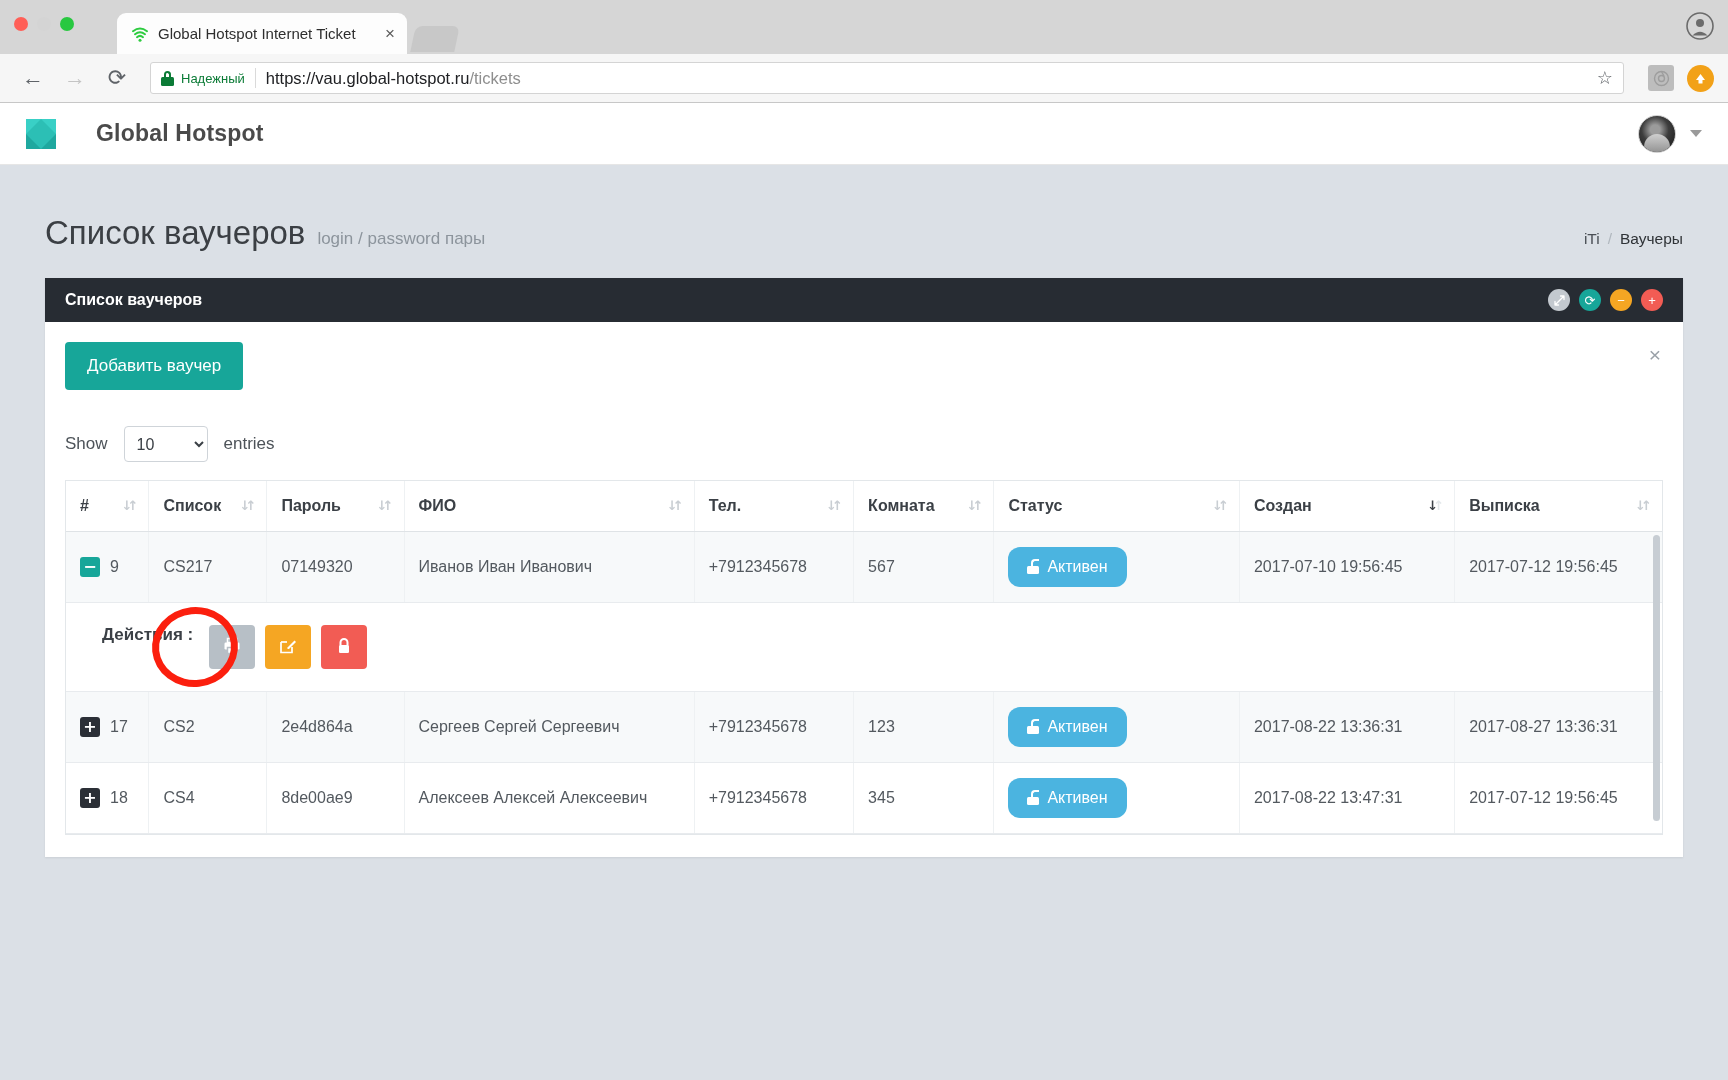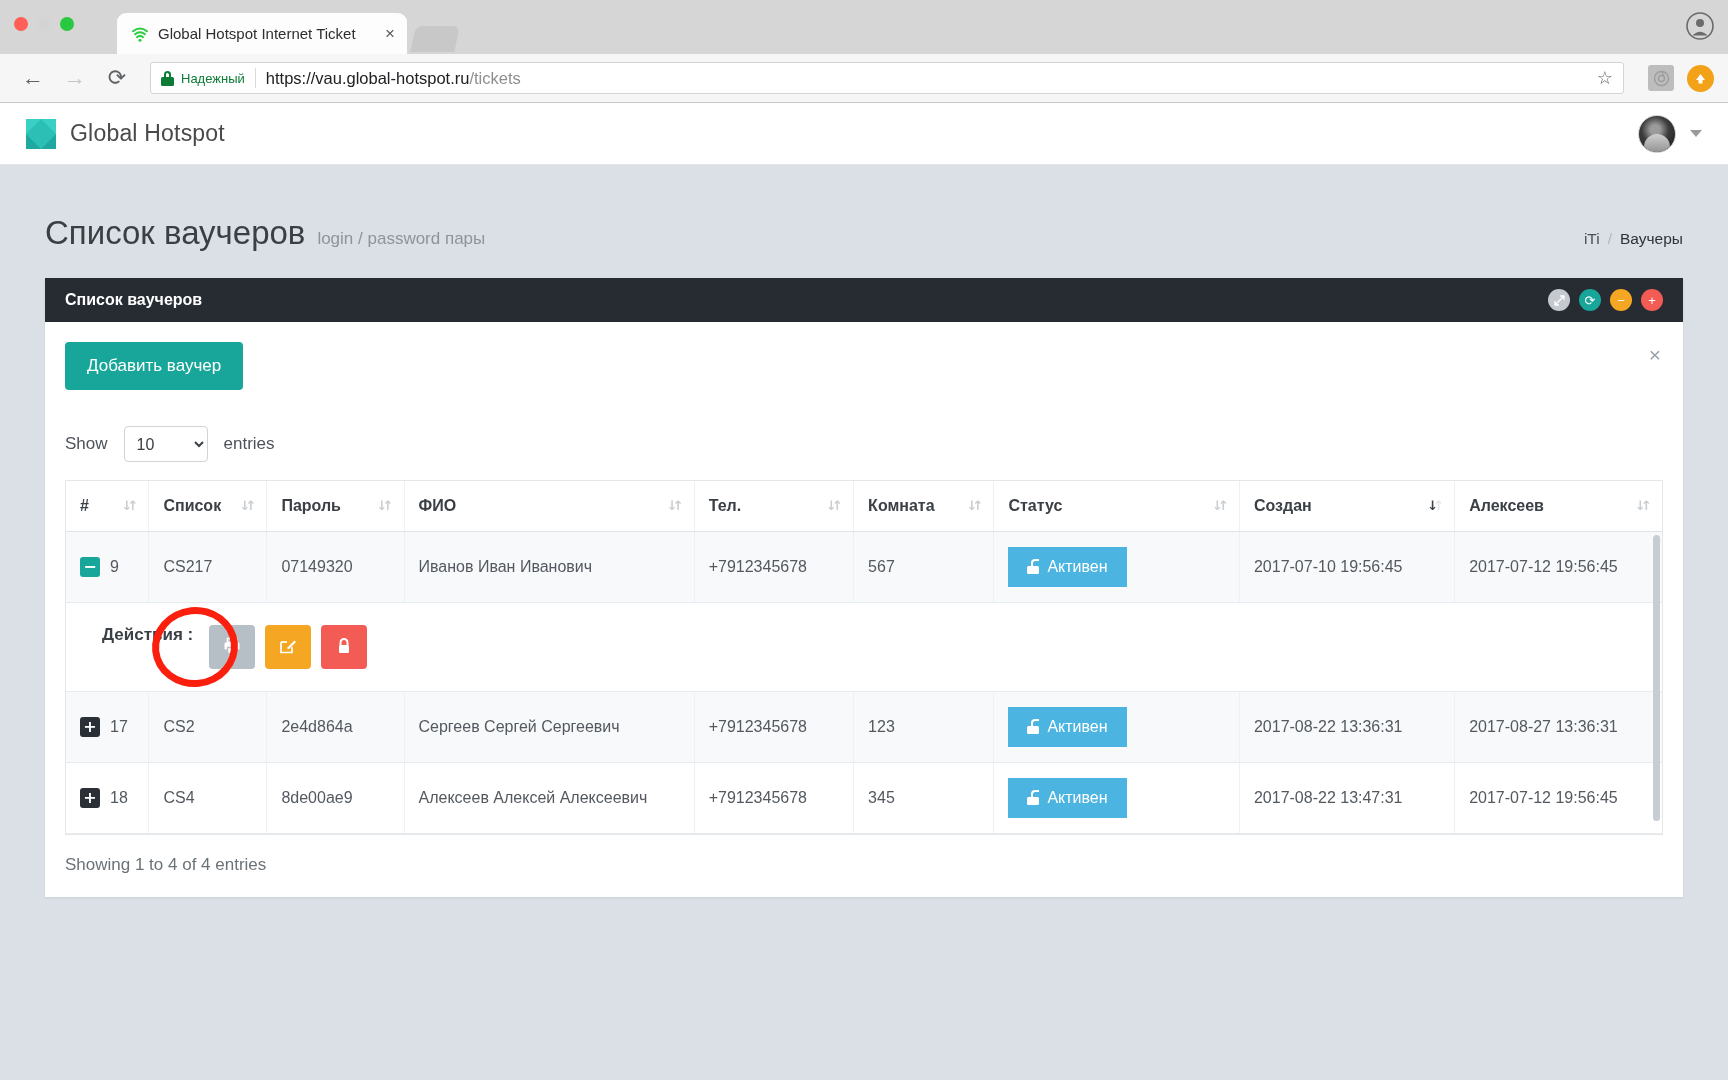--- a/index.html
+++ b/index.html
@@ -98,21 +98,21 @@
   .brand-logo .t1 {
     top:0; left:0;
     border-left:15px solid #39d0c6; border-right:15px solid #39d0c6;
     border-bottom:15px solid transparent;
   }
   .brand-logo .t2 {
     bottom:0; left:0;
     border-left:15px solid #1fa89f; border-right:15px solid #1fa89f;
     border-top:15px solid transparent;
   }
-  .brand-name { font-size:23px; color:#4a4a4a; font-weight:400; letter-spacing:.2px; }
+  .brand-name { font-size:23px; color:#4a4a4a; font-weight:700; letter-spacing:.2px;margin-left:26px; }
   .header-right { margin-left:auto; display:flex; align-items:center; gap:14px; }
   .avatar {
     width:38px; height:38px; border-radius:50%;
     background:radial-gradient(circle at 45% 38%, #9b9b9b 0 16%, #3d3d3d 45%, #111 100%);
     border:1px solid #cfcfcf; overflow:hidden; position:relative;
   }
   .avatar::after {
     content:""; position:absolute; left:50%; top:52%;
     width:26px; height:26px; margin-left:-13px; border-radius:50% 50% 0 0;
     background:linear-gradient(180deg,#cfcfcf,#7a7a7a);
@@ -219,21 +219,21 @@
     width:20px; height:20px; border-radius:3px; color:#ffffff;
     font-size:16px; line-height:1; margin-right:10px; cursor:pointer;
     vertical-align:middle; font-family:"DejaVu Sans", sans-serif; font-weight:700;
   }
   .expander.open { background:#17a699; }
   .expander.closed { background:#2b2f36; }
   .cell-id { display:flex; align-items:center; }
 
   .badge-active {
     display:inline-flex; align-items:center; gap:8px;
-    background:#4bb4e0; color:#ffffff; border-radius:0;
+    background:#4bb4e0; color:#ffffff; border-radius:12px;
     padding:11px 19px; font-size:16px; cursor:pointer; white-space:nowrap;
   }
   .unlock-ico { width:12px; height:14px; position:relative; flex:0 0 12px; }
   .unlock-ico .ub { position:absolute; bottom:0; left:0; width:12px; height:8px; background:#fff; border-radius:1.5px; }
   .unlock-ico .us {
     position:absolute; top:-1px; left:4px; width:8px; height:7px;
     border:2px solid #fff; border-bottom:none; border-right:none; border-radius:4px 0 0 0;
   }
 
   
@@ -464,21 +464,21 @@
                   <div class="th-inner">
                 <span>Создан</span>
                 <span class="sort-ico active">
                       <span class="ar dn">↓</span>
                       <span class="ar up">↑</span>
                     </span>
               </div>
                 </th>
               <th>
                   <div class="th-inner">
-                <span>Алексеев</span>
+                <span>Выписка</span>
                 <span class="sort-ico">
                       <span class="ar dn">↓</span>
                       <span class="ar up">↑</span>
                     </span>
               </div>
                 </th>
             </tr>
           </thead>
           <tbody>
 
@@ -590,16 +590,15 @@
               </td>
               <td>2017-08-22 13:47:31</td>
               <td>2017-07-12 19:56:45</td>
             </tr>
 
           </tbody>
         </table>
         <div class="tbl-scrollbar"></div>
       </div>
 
-      <div class="dt-info">Showing 1 to 4 of 4 entries</div>
     </div>
   </div>
 </div>
 
 </body></html>

